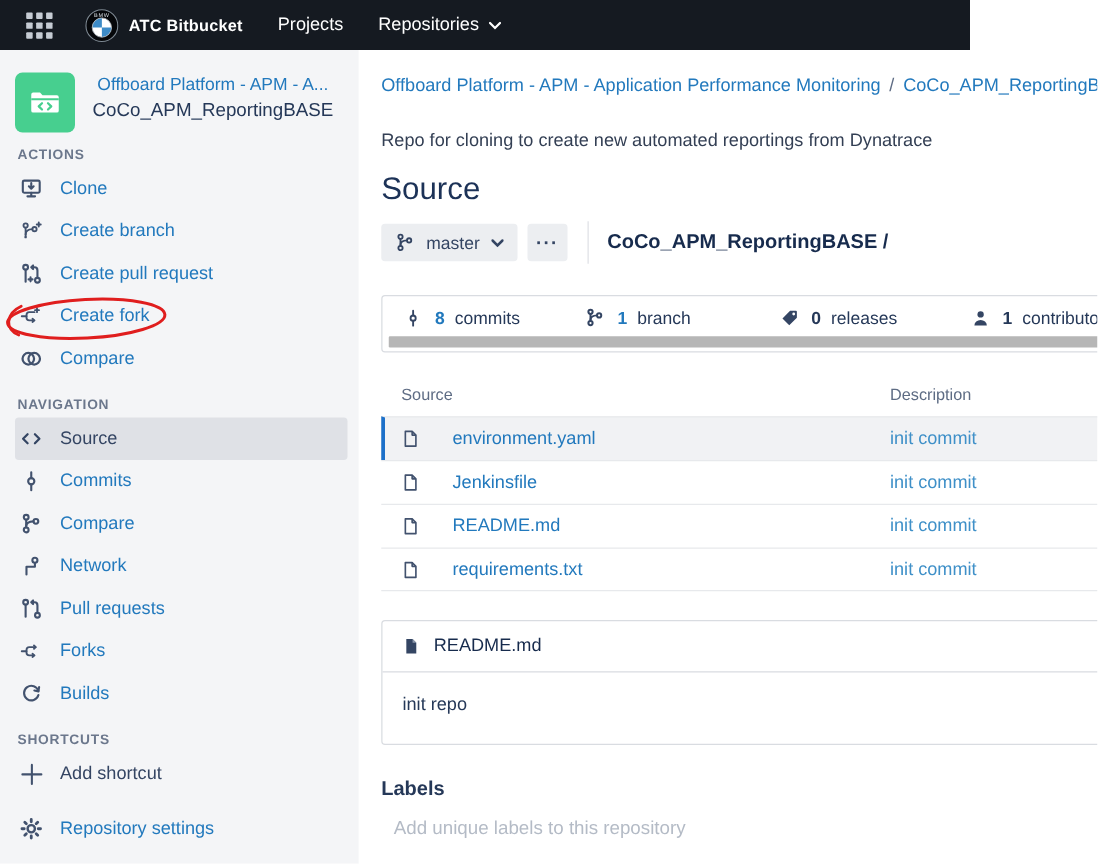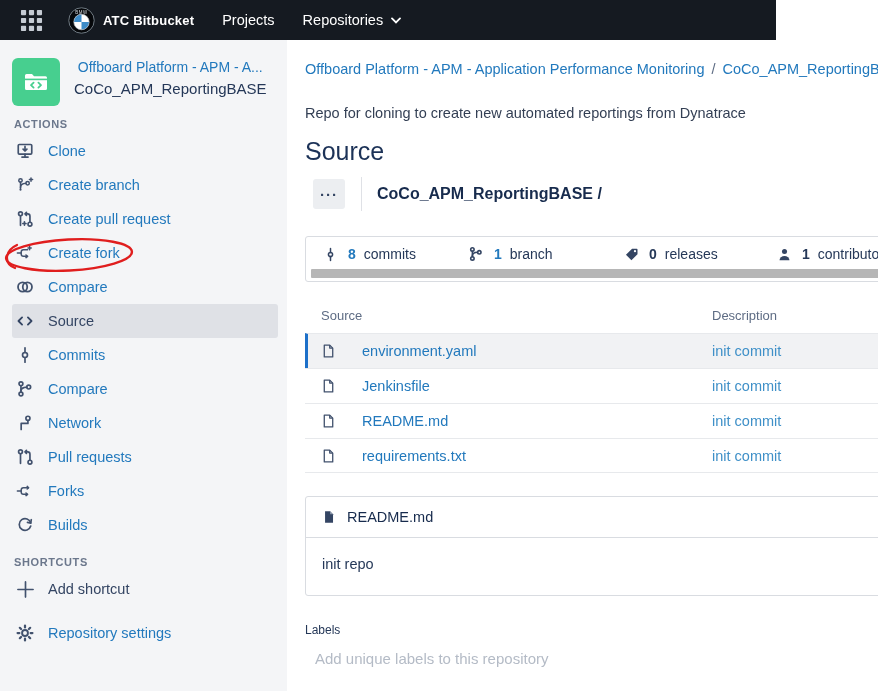--- a/index.html
+++ b/index.html
@@ -74,21 +74,21 @@
   .fcell-name { width:391px; display:flex; align-items:center; gap:26px; color:#42526e; }
   .flink { color:#2279bd; text-decoration:none; cursor:pointer; }
   .clink { color:#3f90c8; text-decoration:none; cursor:pointer; }
 
   .readme { margin-top:23px; width:1000px; border:1px solid #d9dce1; border-radius:3px; }
   .readme-head { display:flex; align-items:center; gap:11px; padding:12px 16px;
                  border-bottom:1px solid #d9dce1; font-size:14.5px; color:#172b4d; }
   .readme-body { padding:18px 16px 23px; font-size:14.5px; color:#253858; }
 
   .labels { margin-top:27px; }
-  .labels-title { font-size:12px; font-weight:normal; color:#253858; }
+  .labels-title { font-size:16px; font-weight:bold; color:#253858; }
   .labels-ph { margin-top:13px; margin-left:10px; font-size:15px; color:#b4bbc6; cursor:text; }
 
   svg { display:block; }
 </style>
 </head>
 <body>
 
 <div class="page">
 
   <div class="topbar">
@@ -204,20 +204,21 @@
     <div class="s-item">
       <span class="s-icon">
         <svg width="18" height="18" viewBox="0 0 16 16" fill="none" stroke="currentColor" stroke-width="1.6">
           <circle cx="5.9" cy="8" r="4.1"></circle>
             <circle cx="10.1" cy="8" r="4.1"></circle>
         </svg>
       </span>
       <span>Compare</span>
     </div>
 
+    <div class="sec-title nav">NAVIGATION</div>
 
     <div class="s-item selected">
       <span class="s-icon">
         <svg width="18" height="18" viewBox="0 0 16 16" fill="none" stroke="#344563" stroke-width="1.6" stroke-linecap="round" stroke-linejoin="round">
           <path d="M5.4 4.8 L2.2 8 L5.4 11.2 M10.6 4.8 L13.8 8 L10.6 11.2"></path>
         </svg>
       </span>
       <span>Source</span>
     </div>
 
@@ -323,20 +324,37 @@
 
     <div class="breadcrumb">
       <a>Offboard Platform - APM - Application Performance Monitoring</a><span class="bc-sep">/</span><a>CoCo_APM_ReportingBASE</a>
     </div>
 
     <div class="desc">Repo for cloning to create new automated reportings from Dynatrace</div>
 
     <div class="page-title">Source</div>
 
     <div class="toolbar">
+      <span class="branch-btn">
+        <span>
+          <svg width="16" height="16" viewBox="0 0 16 16" fill="none" stroke="#344563" stroke-width="1.5" stroke-linecap="round" stroke-linejoin="round">
+            <circle cx="4.4" cy="3.4" r="1.7"></circle>
+              <path d="M4.4 5.2 V10.7"></path>
+              <circle cx="4.4" cy="12.4" r="1.7"></circle>
+            <path d="M4.4 9.8 C4.4 7.2 7.2 6.4 9.6 6.3"></path>
+              <circle cx="11.3" cy="6.3" r="1.7"></circle>
+          </svg>
+        </span>
+        <span>master</span>
+        <span>
+          <svg width="10" height="7" viewBox="0 0 10 7" fill="none" stroke="#344563" stroke-width="2" stroke-linecap="round">
+              <path d="M1 1.4 L5 5.4 L9 1.4"></path>
+            </svg>
+        </span>
+      </span>
       <span class="more-btn">···</span>
       <span class="tb-div"></span>
       <span class="path">CoCo_APM_ReportingBASE /</span>
     </div>
 
     <div class="stats">
       <span class="stat" style="left:14px">
         <span class="s-icon">
           <svg width="15" height="15" viewBox="0 0 16 16" fill="none" stroke="#344563" stroke-width="1.6" stroke-linecap="round">
             <path d="M8 1.6 V5.8 M8 10.2 V14.4"></path>

